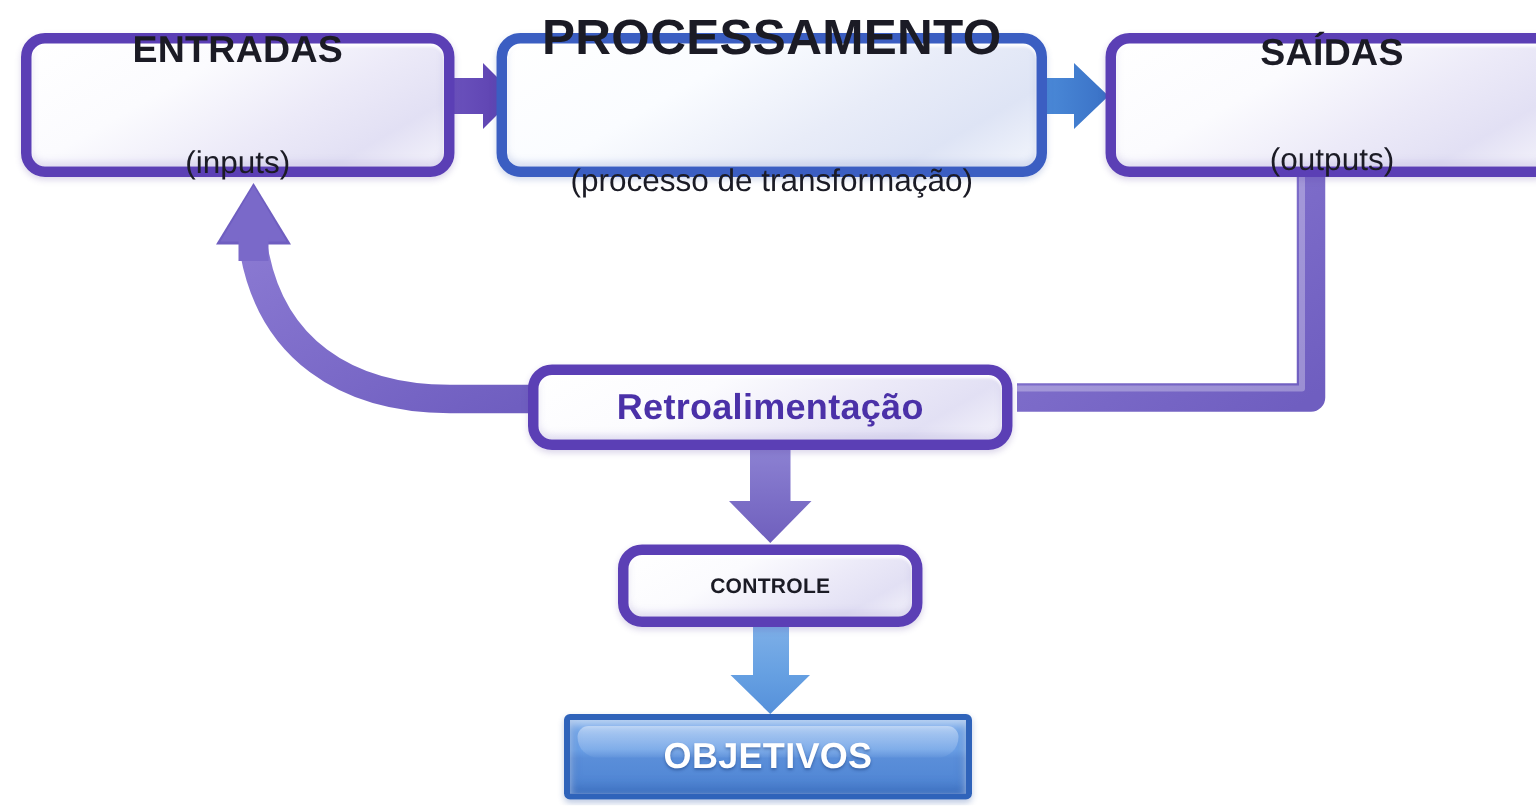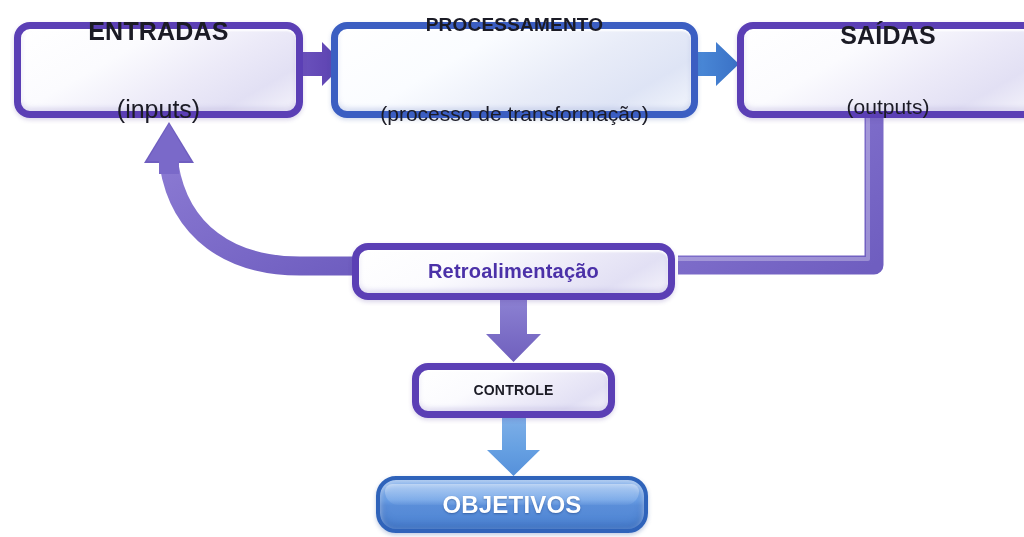--- a/index.html
+++ b/index.html
@@ -67,21 +67,21 @@
         #f2f5fc 100%);
     box-shadow:
       inset 0 2px 2px rgba(255,255,255,0.95),
       inset 0 -3px 5px rgba(120,140,205,0.28),
       inset 3px 0 4px rgba(255,255,255,0.7),
       0 2px 4px rgba(60,90,175,0.22);
   }
   
   .plate-solidblue {
     border: 4px solid #2f63ba;
-    border-radius: 20px;
+    border-radius: 4px;
     background:
       linear-gradient(180deg,
         #79aaea 0%,
         #6ba0e6 40%,
         #5a8ed9 52%,
         #4d84d3 100%);
     box-shadow:
       inset 0 3px 6px rgba(255,255,255,0.55),
       inset 0 -4px 8px rgba(30,70,150,0.35),
       0 2px 4px rgba(40,80,160,0.3);
@@ -109,28 +109,28 @@
 
   
   #node-entradas   { left: 14px;  top: 22px;  width: 289px; height: 96px; }
   #node-proc       { left: 331px; top: 22px;  width: 367px; height: 96px; }
   #node-saidas     { left: 737px; top: 22px;  width: 302px; height: 96px; }
   #node-retro      { left: 352px; top: 243px; width: 323px; height: 57px; }
   #node-controle   { left: 412px; top: 363px; width: 203px; height: 55px; }
   #node-objetivos  { left: 376px; top: 476px; width: 272px; height: 57px; }
 
   #node-entradas .title-main  { font-size: 25px; }
-  #node-entradas .title-sub   { font-size: 25px; margin-top: 4px; }
-  #node-proc .title-main      { font-size: 19px; }
+  #node-entradas .title-sub   { font-size: 21px; margin-top: 4px; }
+  #node-proc .title-main      { font-size: 33px; }
   #node-proc .title-sub       { font-size: 21px; margin-top: 20px; }
   #node-saidas .title-main    { font-size: 25px; }
   #node-saidas .title-sub     { font-size: 21px; margin-top: 0; }
 
   #node-retro .title-main {
-    font-size: 20px;
+    font-size: 24px;
     color: #4b31a8;
   }
   #node-controle .title-main { font-size: 14px; }
   #node-objetivos .title-main {
     font-size: 24px;
     color: #ffffff;
     text-shadow: 0 1px 2px rgba(20,50,110,0.45);
     position: relative;
     z-index: 2;
   }

